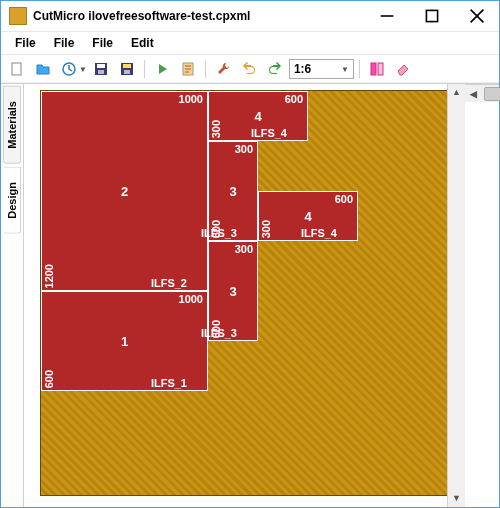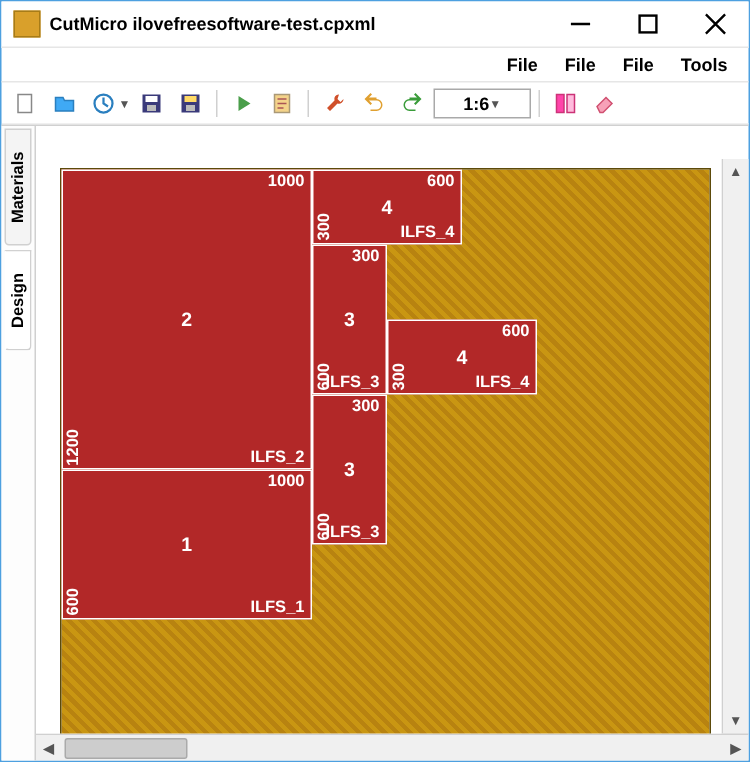--- a/index.html
+++ b/index.html
@@ -2,39 +2,39 @@
 <html><head>
 <meta charset="utf-8">
 <style>
   html,body{margin:0;padding:0;font-family:"Segoe UI",Tahoma,sans-serif;font-size:12px;color:#000;background:#fff;}
   .window{width:500px;height:508px;border:1px solid #4da0e0;box-sizing:border-box;display:flex;flex-direction:column;background:#fff;font-weight:bold;}
   .titlebar{height:30px;display:flex;align-items:center;padding-left:8px;background:#fff;border-bottom:1px solid #e6e6e6;}
   .titlebar .appicon{width:16px;height:16px;background:#d9a02b;border:1px solid #a77c18;margin-right:6px;}
   .titlebar .title{flex:1;font-size:12px;}
   .winbtns{display:flex;height:100%;}
   .winbtn{width:45px;display:flex;align-items:center;justify-content:center;font-size:13px;color:#333;}
-  .menubar{height:22px;display:flex;align-items:center;padding:0 6px;gap:2px;border-bottom:1px solid #e6e6e6;justify-content:flex-end;}
+  .menubar{height:22px;display:flex;align-items:center;padding:0 6px;gap:2px;border-bottom:1px solid #e6e6e6;}
   .menuitem{padding:2px 8px;}
   .toolbar{height:28px;display:flex;align-items:center;padding:0 4px;gap:2px;border-bottom:1px solid #d0d0d0;box-shadow:inset 0 -1px 0 #f0f0f0;}
   .tbtn{width:22px;height:22px;display:flex;align-items:center;justify-content:center;border:1px solid transparent;border-radius:2px;}
   .tsep{width:1px;height:18px;background:#d0d0d0;margin:0 3px;}
-  .ratiobox{width:55px;height:18px;border:1px solid #a9a9a9;background:#fff;display:flex;align-items:center;padding:0 4px;justify-content:center;}
+  .ratiobox{width:55px;height:18px;border:1px solid #a9a9a9;background:#fff;display:flex;align-items:center;padding:0 4px;justify-content:space-between;}
   .ratiobox span.caret{font-size:8px;color:#555;}
   .client{flex:1;display:flex;min-height:0;}
   .sidetabs{width:22px;display:flex;flex-direction:column;align-items:center;padding-top:2px;background:#fdfdfd;border-right:1px solid #d0d0d0;}
   .sidetab{writing-mode:vertical-rl;transform:rotate(180deg);padding:14px 2px;border:1px solid #d0d0d0;border-radius:3px 3px 0 0;margin-bottom:3px;background:#f4f4f4;font-size:11px;}
   .sidetab.active{background:#fff;border-right-color:#fff;}
-  .workarea{flex:1;position:relative;display:flex;flex-direction:column;min-width:0;margin-top:22px;}
+  .workarea{flex:1;position:relative;display:flex;flex-direction:row;min-width:0;}
   .canvaswrap{flex:1;overflow:hidden;position:relative;background:#fff;}
   .sheet{position:absolute;left:16px;top:6px;width:432px;height:404px;background:repeating-linear-gradient(45deg,#c99612,#c99612 3px,#b88310 3px,#b88310 6px);border:1px solid #5c4a0a;}
   .piece{position:absolute;background:#b22828;border:1px solid #fff;box-sizing:border-box;color:#fff;font-size:11px;}
   .piece .pw{position:absolute;top:1px;right:4px;}
   .piece .ph{position:absolute;left:1px;bottom:2px;writing-mode:vertical-rl;transform:rotate(180deg);}
   .piece .pid{position:absolute;top:50%;left:50%;transform:translate(-50%,-50%);font-size:13px;}
-  .piece .pname{position:absolute;right:4px;bottom:1px;}
+  .piece .pname{position:absolute;right:20px;bottom:1px;}
   .hscroll{height:17px;background:#f0f0f0;border-top:1px solid #d0d0d0;display:flex;align-items:center;}
   .hscroll .arrow{width:17px;text-align:center;font-size:9px;color:#555;}
   .hscroll .track{flex:1;height:17px;position:relative;}
   .hscroll .thumb{position:absolute;left:2px;top:2px;height:12px;width:80px;background:#cdcdcd;border:1px solid #aaa;border-radius:2px;}
   .vscroll{width:17px;background:#f0f0f0;border-left:1px solid #d0d0d0;display:flex;flex-direction:column;}
   .vscroll .arrow{height:17px;text-align:center;font-size:9px;color:#555;line-height:17px;}
   .vscroll .track{flex:1;}
   svg{width:16px;height:16px;}
 </style>
 </head>
@@ -61,21 +61,21 @@
             <path d="M1 1l8 8M9 1l-8 8" stroke="#000" stroke-width="1"></path>
           </svg>
       </div>
     </div>
   </div>
 
   <div class="menubar">
     <div class="menuitem">File</div>
     <div class="menuitem">File</div>
     <div class="menuitem">File</div>
-    <div class="menuitem">Tools</div>
+    <div class="menuitem">Edit</div>
   </div>
 
   <div class="toolbar">
     <div class="tbtn">
       <svg viewBox="0 0 16 16">
           <rect x="3" y="2" width="9" height="12" fill="#fff" stroke="#888"></rect>
         </svg>
     </div>
     <div class="tbtn">
       <svg viewBox="0 0 16 16">

